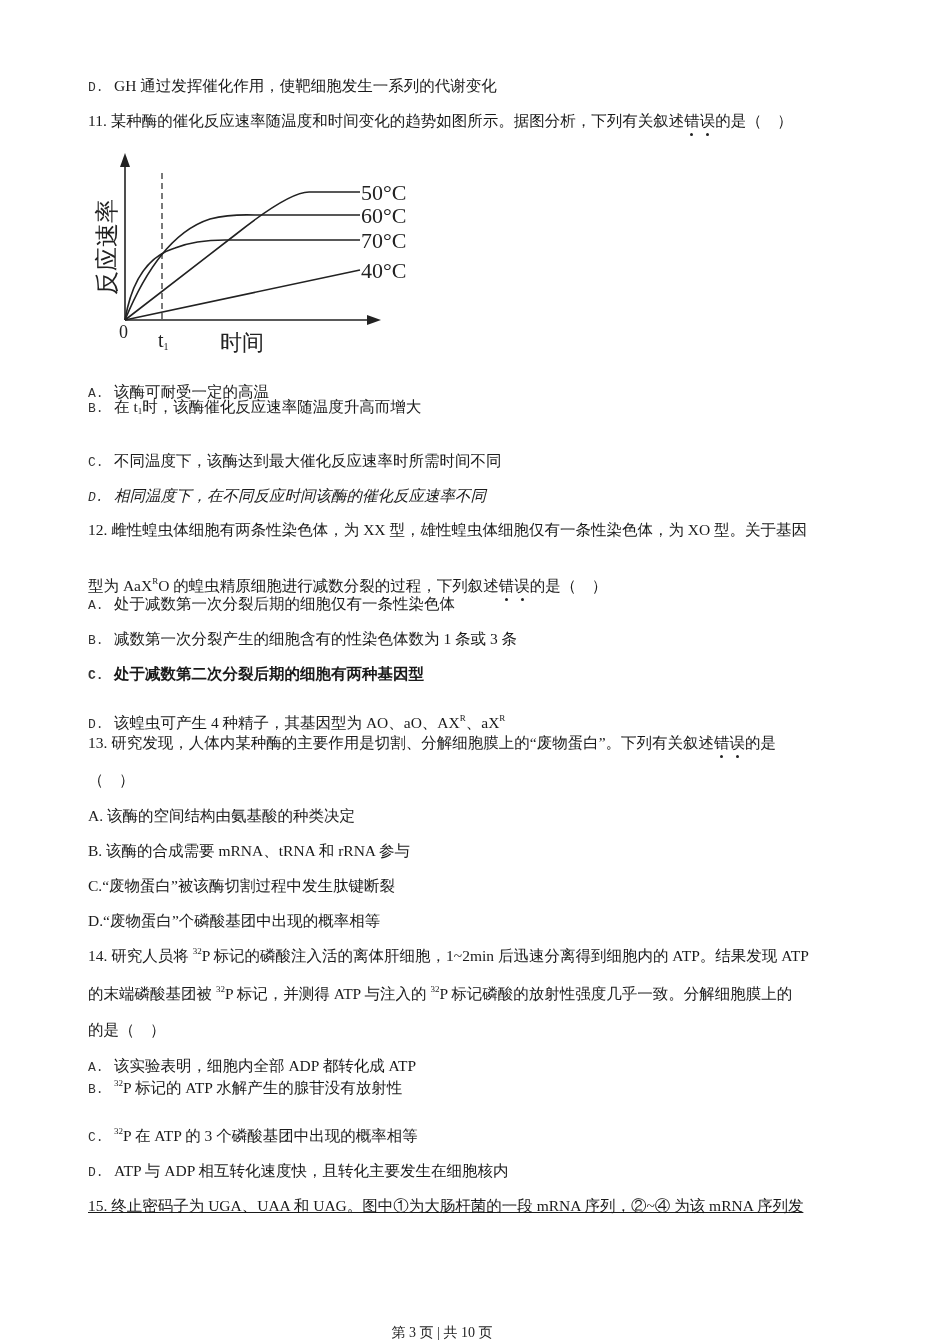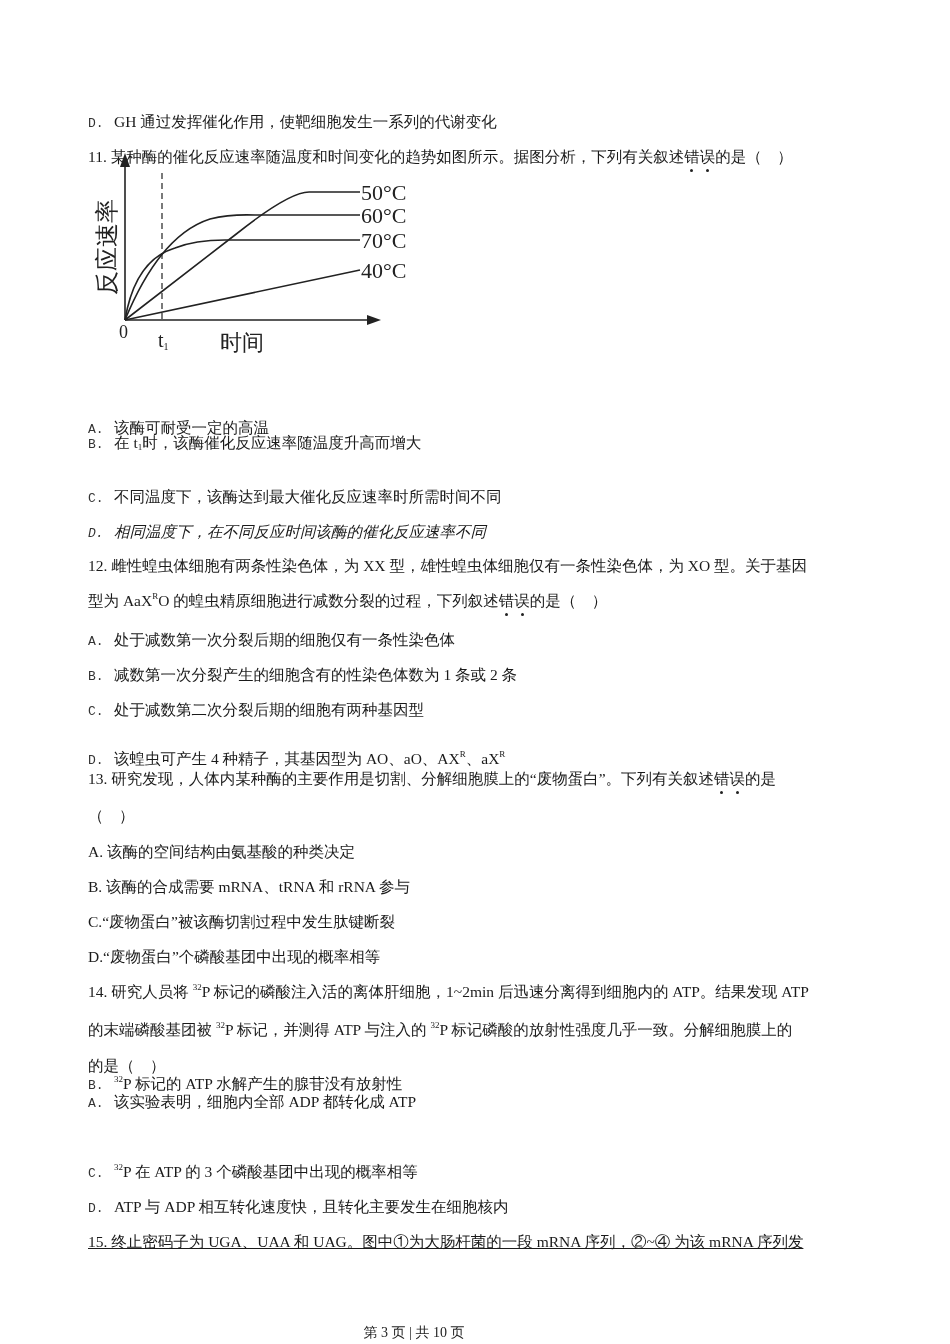--- a/index.html
+++ b/index.html
@@ -1,26 +1,26 @@
 <!DOCTYPE html>
 <html><head>
 <meta charset="utf-8">
 <style>
   html, body { margin: 0; padding: 0; background: #ffffff; }
   body { width: 950px; height: 1344px; position: relative; overflow: hidden;
          font-family: "Liberation Serif", "DejaVu Serif", serif; color: #1a1a1a; }
-  .line { position: absolute; left: 88px; font-size: 15.5px; white-space: nowrap; line-height: 20px; margin-top: 36px; }
+  .line { position: absolute; left: 88px; font-size: 15.5px; white-space: nowrap; line-height: 20px; }
   .opt-label { display: inline-block; width: 26px; font-family: "Liberation Mono", "DejaVu Sans Mono", monospace; font-size: 13px; color: #333; }
   .dot { position: relative; display: inline-block; }
   .dot::after { content: ""; position: absolute; left: 50%; bottom: -5px; width: 3px; height: 3px; margin-left: -1.5px; background: #222; border-radius: 50%; }
   sup { font-size: 9px; vertical-align: 7px; line-height: 0; }
   sub { font-size: 9px; vertical-align: -2px; line-height: 0; }
   .chart { position: absolute; left: 85px; top: 145px; width: 345px; height: 215px; }
   .chart svg text { font-family: "Liberation Serif", "DejaVu Serif", serif; fill: #222; }
-  .footer { position: absolute; top: 1324px; left: 0; width: 828px; text-align: center; font-size: 14px; color: #222; }
+  .footer { position: absolute; top: 1324px; left: 0; width: 828px; text-align: center; font-size: 14px; color: #222; padding-left: 28px; }
 </style>
 </head>
 <body>
 
 <div class="line" style="top:76px;">
   <span class="opt-label">D.</span><span>GH 通过发挥催化作用，使靶细胞发生一系列的代谢变化</span>
 </div>
 
 <div class="line" style="top:111px;">
   <span>11. 某种酶的催化反应速率随温度和时间变化的趋势如图所示。据图分析，下列有关叙述</span><span class="dot">错</span><span class="dot">误</span><span>的是（　）</span>
@@ -67,30 +67,30 @@
 <div class="line" style="top:451px;">
   <span class="opt-label">C.</span><span>不同温度下，该酶达到最大催化反应速率时所需时间不同</span>
 </div>
 <div class="line" style="top:486px;font-style:italic;">
   <span class="opt-label">D.</span><span>相同温度下，在不同反应时间该酶的催化反应速率不同</span>
 </div>
 
 <div class="line" style="top:520px;font-family:Liberation Serif, serif;">
   <span>12. 雌性蝗虫体细胞有两条性染色体，为 XX 型，雄性蝗虫体细胞仅有一条性染色体，为 XO 型。关于基因</span>
 </div>
-<div class="line" style="top:555px;">
+<div class="line" style="top:576px;">
   <span>型为 AaX</span><sup>R</sup><span>O 的蝗虫精原细胞进行减数分裂的过程，下列叙述</span><span class="dot">错</span><span class="dot">误</span><span>的是（　）</span>
 </div>
 <div class="line" style="top:594px;">
   <span class="opt-label">A.</span><span>处于减数第一次分裂后期的细胞仅有一条性染色体</span>
 </div>
 <div class="line" style="top:629px;">
-  <span class="opt-label">B.</span><span>减数第一次分裂产生的细胞含有的性染色体数为 1 条或 2 条</span>
+  <span class="opt-label">B.</span><span>减数第一次分裂产生的细胞含有的性染色体数为 1 条或 3 条</span>
 </div>
-<div class="line" style="top:664px;">
+<div class="line" style="top:664px;font-weight:bold;">
   <span class="opt-label">C.</span><span>处于减数第二次分裂后期的细胞有两种基因型</span>
 </div>
 <div class="line" style="top:713px;">
   <span class="opt-label">D.</span><span>该蝗虫可产生 4 种精子，其基因型为 AO、aO、AX</span><sup>R</sup><span>、aX</span><sup>R</sup>
 </div>
 
 <div class="line" style="top:733px;">
   <span>13. 研究发现，人体内某种酶的主要作用是切割、分解细胞膜上的“废物蛋白”。下列有关叙述</span><span class="dot">错</span><span class="dot">误</span><span>的是</span>
 </div>
 <div class="line" style="top:770px;">
@@ -114,21 +114,21 @@
 </div>
 <div class="line" style="top:984px;">
   <span>的末端磷酸基团被 </span><sup>32</sup><span>P 标记，并测得 ATP 与注入的 </span><sup>32</sup><span>P 标记磷酸的放射性强度几乎一致。分解细胞膜上的</span>
 </div>
 <div class="line" style="top:1020px;">
   <span>的是（　）</span>
 </div>
 <div class="line" style="top:1056px;">
   <span class="opt-label">A.</span><span>该实验表明，细胞内全部 ADP 都转化成 ATP</span>
 </div>
-<div class="line" style="top:1038px;">
+<div class="line" style="top:1078px;">
   <span class="opt-label">B.</span><sup>32</sup><span>P 标记的 ATP 水解产生的腺苷没有放射性</span>
 </div>
 <div class="line" style="top:1126px;">
   <span class="opt-label">C.</span><sup>32</sup><span>P 在 ATP 的 3 个磷酸基团中出现的概率相等</span>
 </div>
 <div class="line" style="top:1161px;">
   <span class="opt-label">D.</span><span>ATP 与 ADP 相互转化速度快，且转化主要发生在细胞核内</span>
 </div>
 
 <div class="line" style="top:1196px;text-decoration:underline;">

